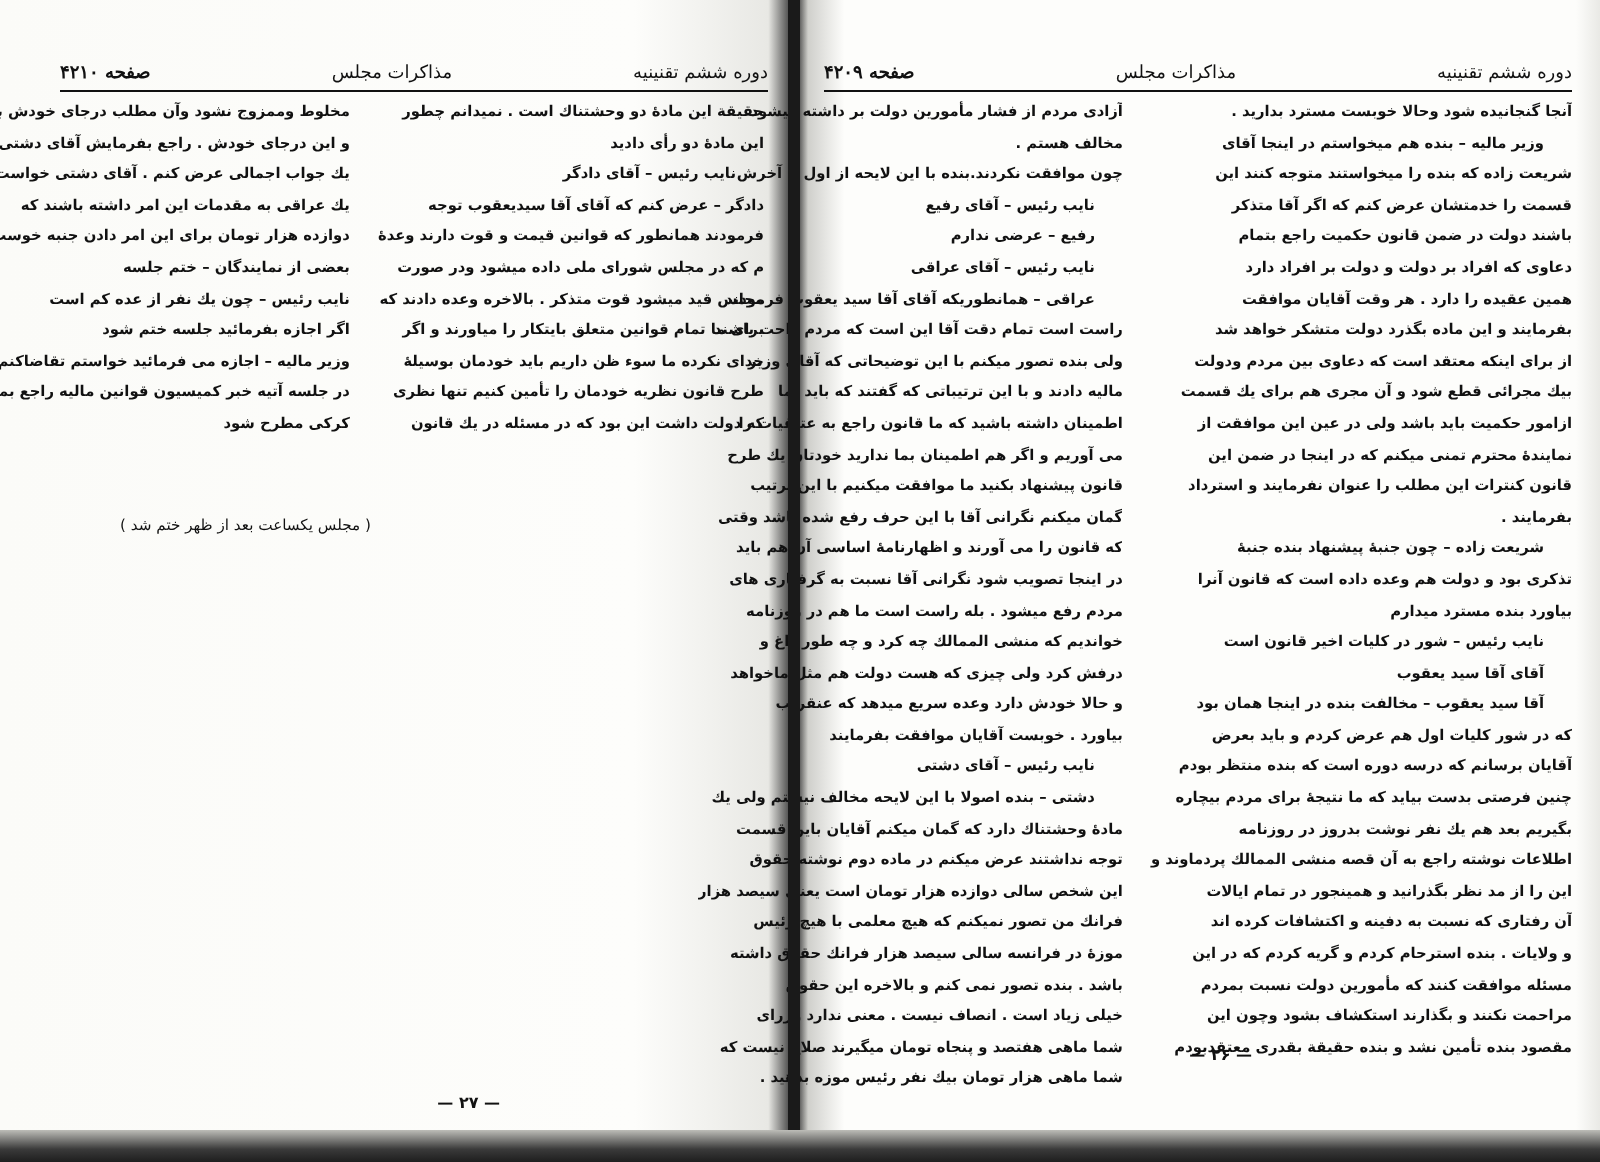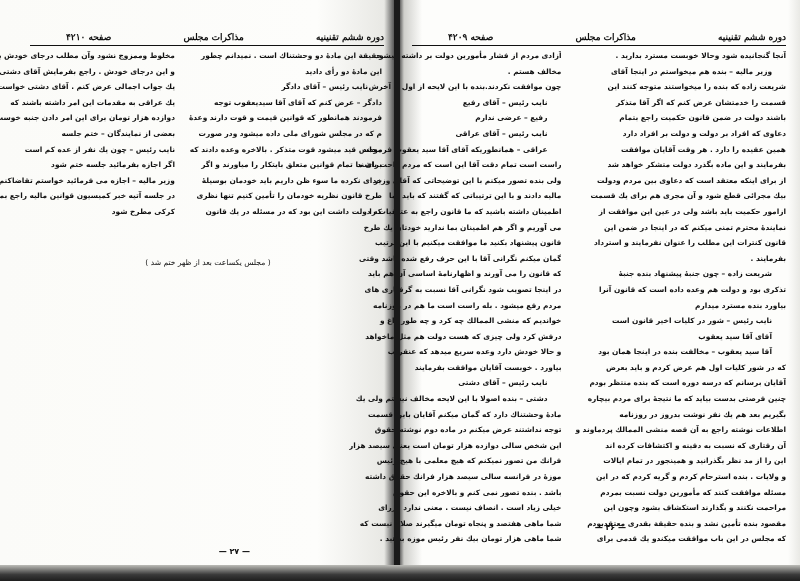--- a/index.html
+++ b/index.html
@@ -21,35 +21,35 @@
 
   .header {
     position:absolute; top:28px; height:14px; display:flex; justify-content:space-between; align-items:flex-end;
     font-size:9px; font-family:"DejaVu Serif", serif; direction:rtl;
   }
   .page.left .header { left:30px; right:12px; }
   .page.right .header { left:14px; right:14px; }
   .header .rule {
     position:absolute; left:0; right:0; bottom:-4px; height:1.5px; background:#111;
   }
-  .hdr-title { font-weight:bold; }
-  .hdr-page { font-weight:bold;margin-left:36px; }
+  .hdr-title { font-weight:normal; }
+  .hdr-page { font-weight:bold; }
 
   .columns {
     position:absolute; top:48px; direction:rtl; display:flex; gap:14px;
     font-family:"DejaVu Sans", sans-serif; font-size:7.4px; line-height:15.6px;
   }
   .page.left .columns { left:18px; right:14px; }
   .page.right .columns { left:14px; right:14px; }
   .col { flex:1; text-align:justify; text-align-last:right;font-weight:bold; }
   .col p { margin:0; white-space:nowrap; overflow:hidden; }
   .col p.indent { padding-right:14px; }
 
   .closing {
-    position:absolute; left:60px; right:40px; top:258px; text-align:center;
+    position:absolute; left:60px; right:40px; top:258px; text-align:left;
     direction:rtl; font-size:7.6px;
   }
   .folio {
     position:absolute; bottom:26px; font-size:8px; font-weight:bold; text-align:right; width:60px;
     font-family:"DejaVu Sans", sans-serif;
   }
   .page.left .folio { left:190px; bottom:12px; }
   .page.right .folio { left:168px; bottom:36px; }
 </style>
 </head>
@@ -126,27 +126,26 @@
         <p>تذکری بود و دولت هم وعده داده است که قانون آنرا</p>
         <p>بیاورد بنده مسترد میدارم</p>
         <p class="indent">نایب رئیس – شور در کلیات اخیر قانون است</p>
         <p class="indent">آقای آقا سید یعقوب</p>
         <p class="indent">آقا سید یعقوب – مخالفت بنده در اینجا همان بود</p>
         <p>که در شور کلیات اول هم عرض کردم و باید بعرض</p>
         <p>آقایان برسانم که درسه دوره است که بنده منتظر بودم</p>
         <p>چنین فرصتی بدست بیاید که ما نتیجهٔ برای مردم بیچاره</p>
         <p>بگیریم بعد هم یك نفر نوشت بدروز در روزنامه</p>
         <p>اطلاعات نوشته راجع به آن قصه منشی الممالك پردماوند و</p>
+        <p>این را از مد نظر بگذرانید و همینجور در تمام ایالات</p>
         <p>آن رفتاری که نسبت به دفینه و اکتشافات کرده اند</p>
-        <p>این را از مد نظر بگذرانید و همینجور در تمام ایالات</p>
         <p>و ولایات . بنده استرحام کردم و گریه کردم که در این</p>
         <p>مسئله موافقت کنند که مأمورین دولت نسبت بمردم</p>
         <p>مراحمت نکنند و بگذارند استکشاف بشود وچون این</p>
         <p>مقصود بنده تأمین نشد و بنده حقیقة بقدری معتقدبودم</p>
-        <p>که مجلس در این باب موافقت میکندو یك قدمی برای</p>
       </div>
       <div class="col">
         <p>آزادی مردم از فشار مأمورین دولت بر داشته میشود</p>
         <p>مخالف هستم .</p>
         <p>چون موافقت نکردند.بنده با این لایحه از اول تا آخرش</p>
         <p class="indent">نایب رئیس – آقای رفیع</p>
         <p class="indent">رفیع – عرضی ندارم</p>
         <p class="indent">نایب رئیس – آقای عراقی</p>
         <p class="indent">عراقی – همانطوریکه آقای آقا سید یعقوب فرمودند</p>
         <p>راست است تمام دقت آقا این است که مردم راحت باشند</p>

